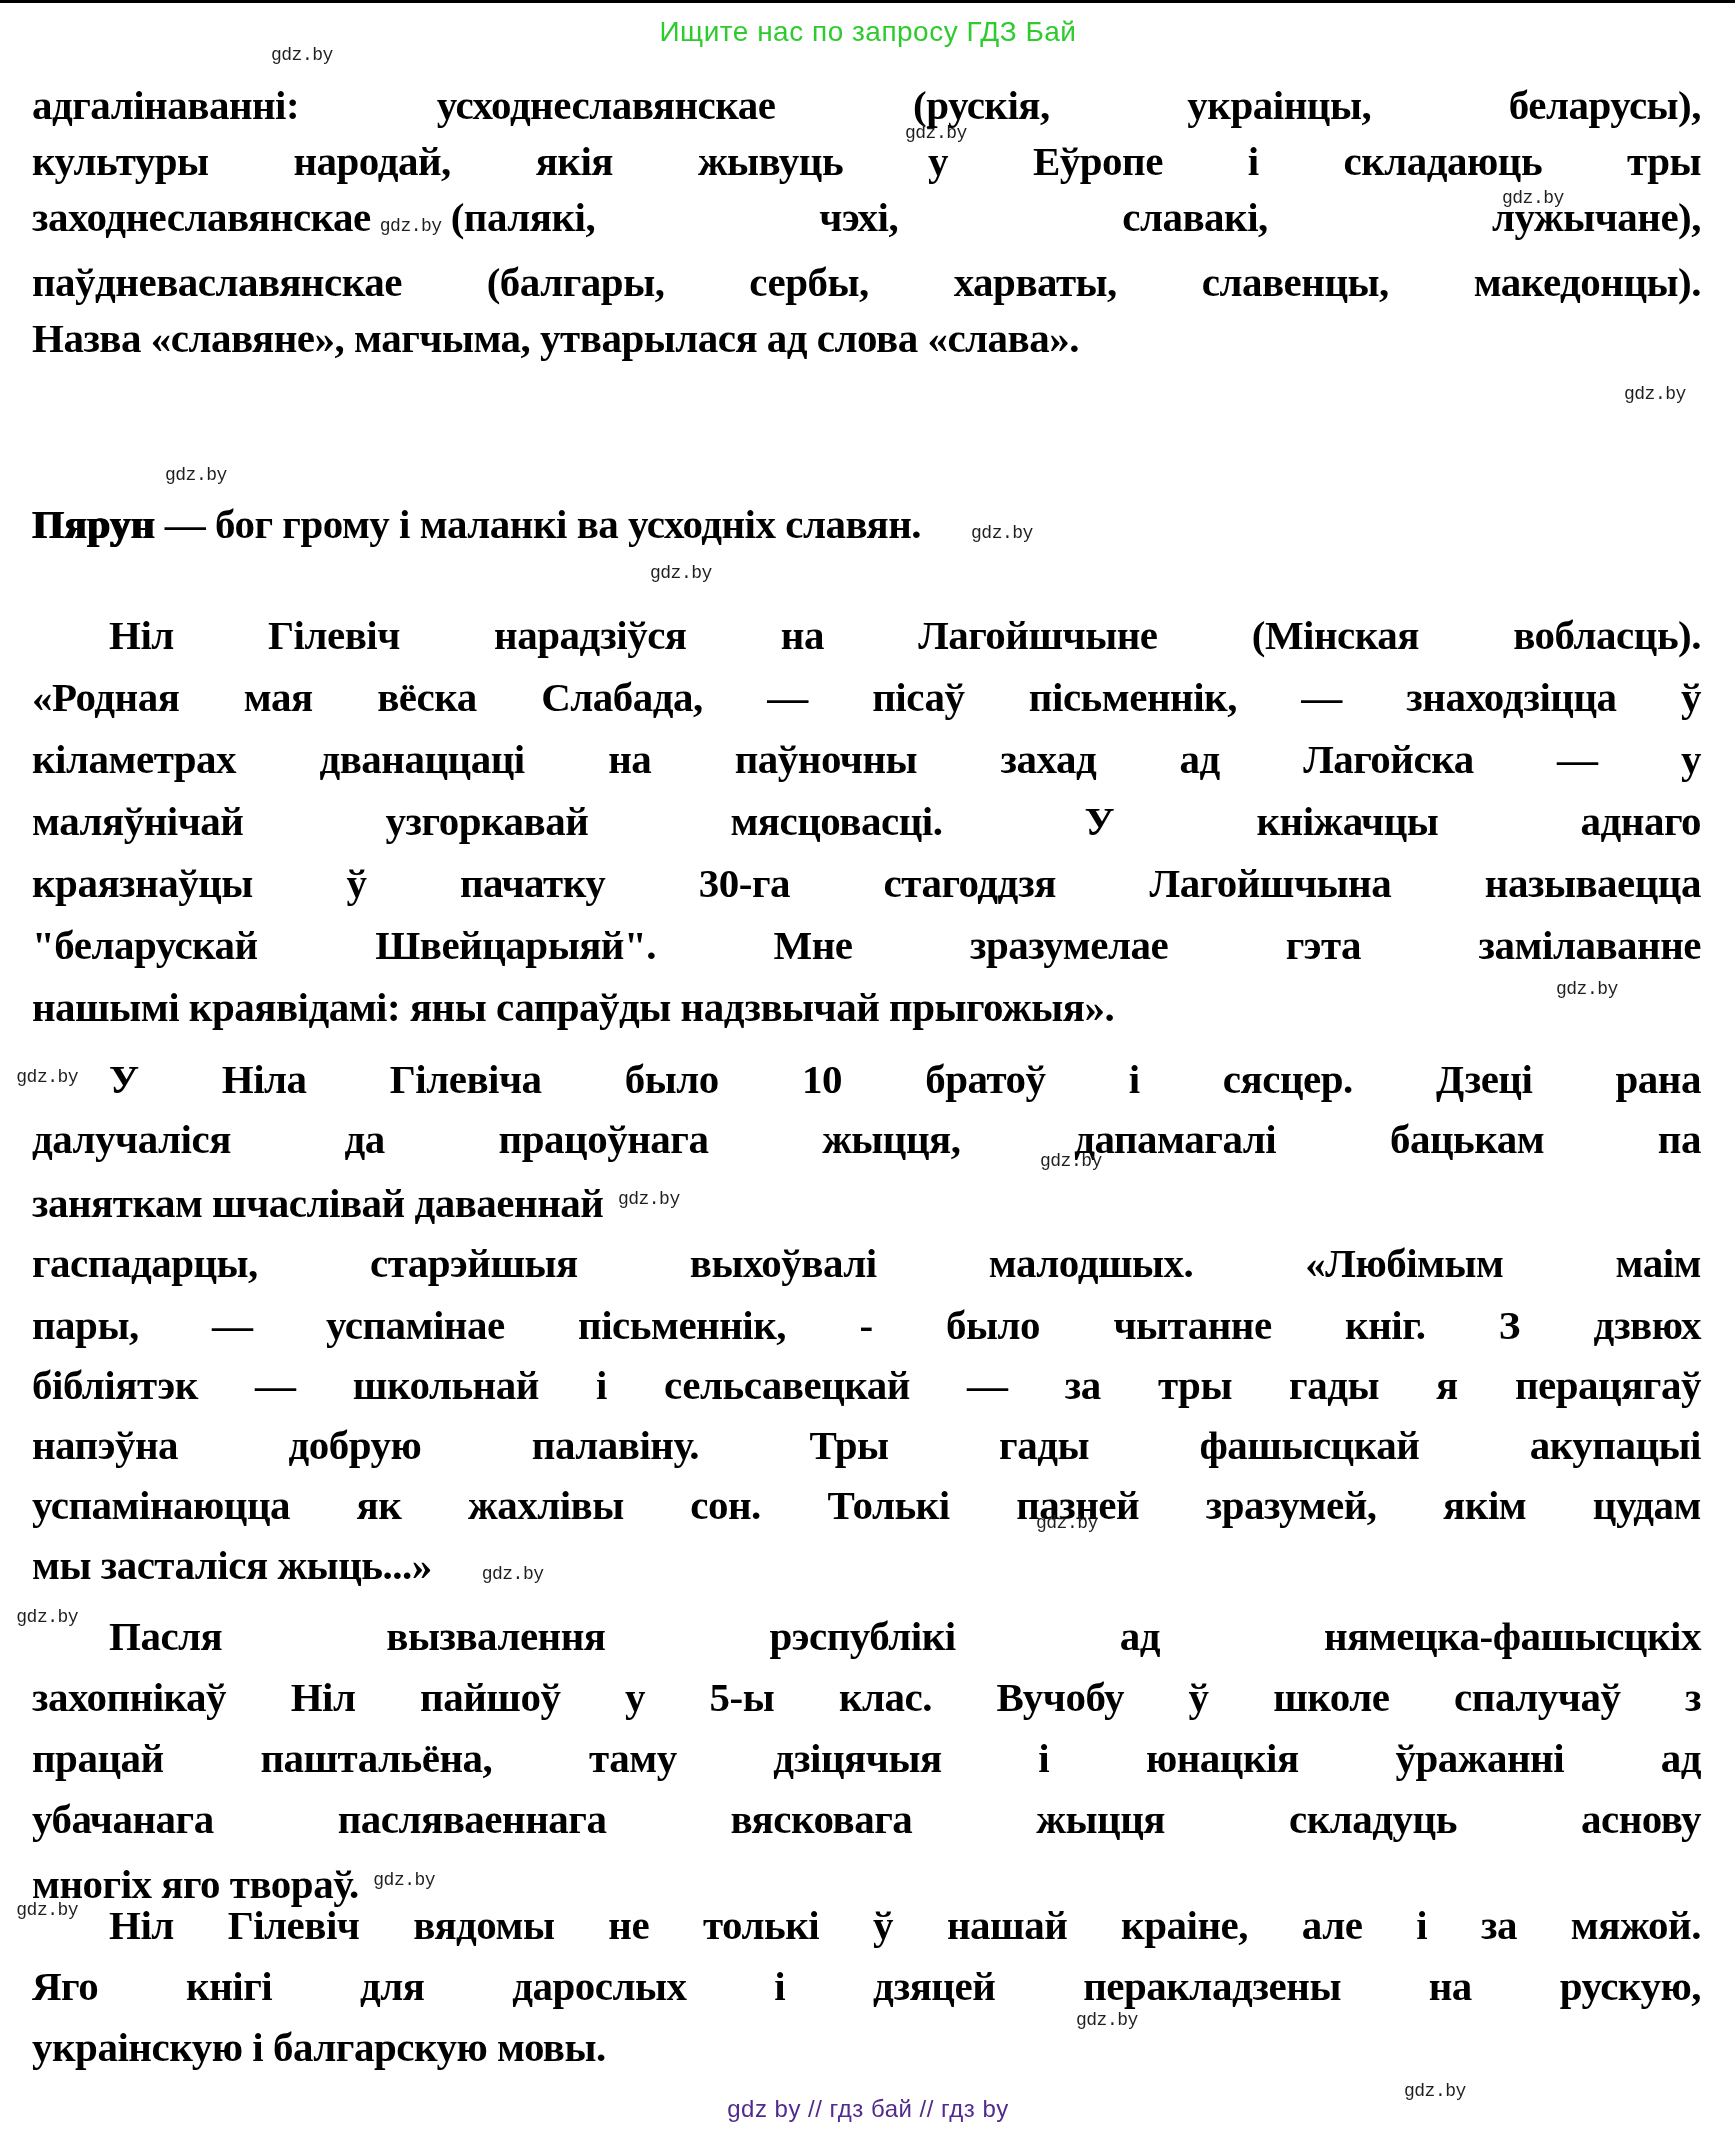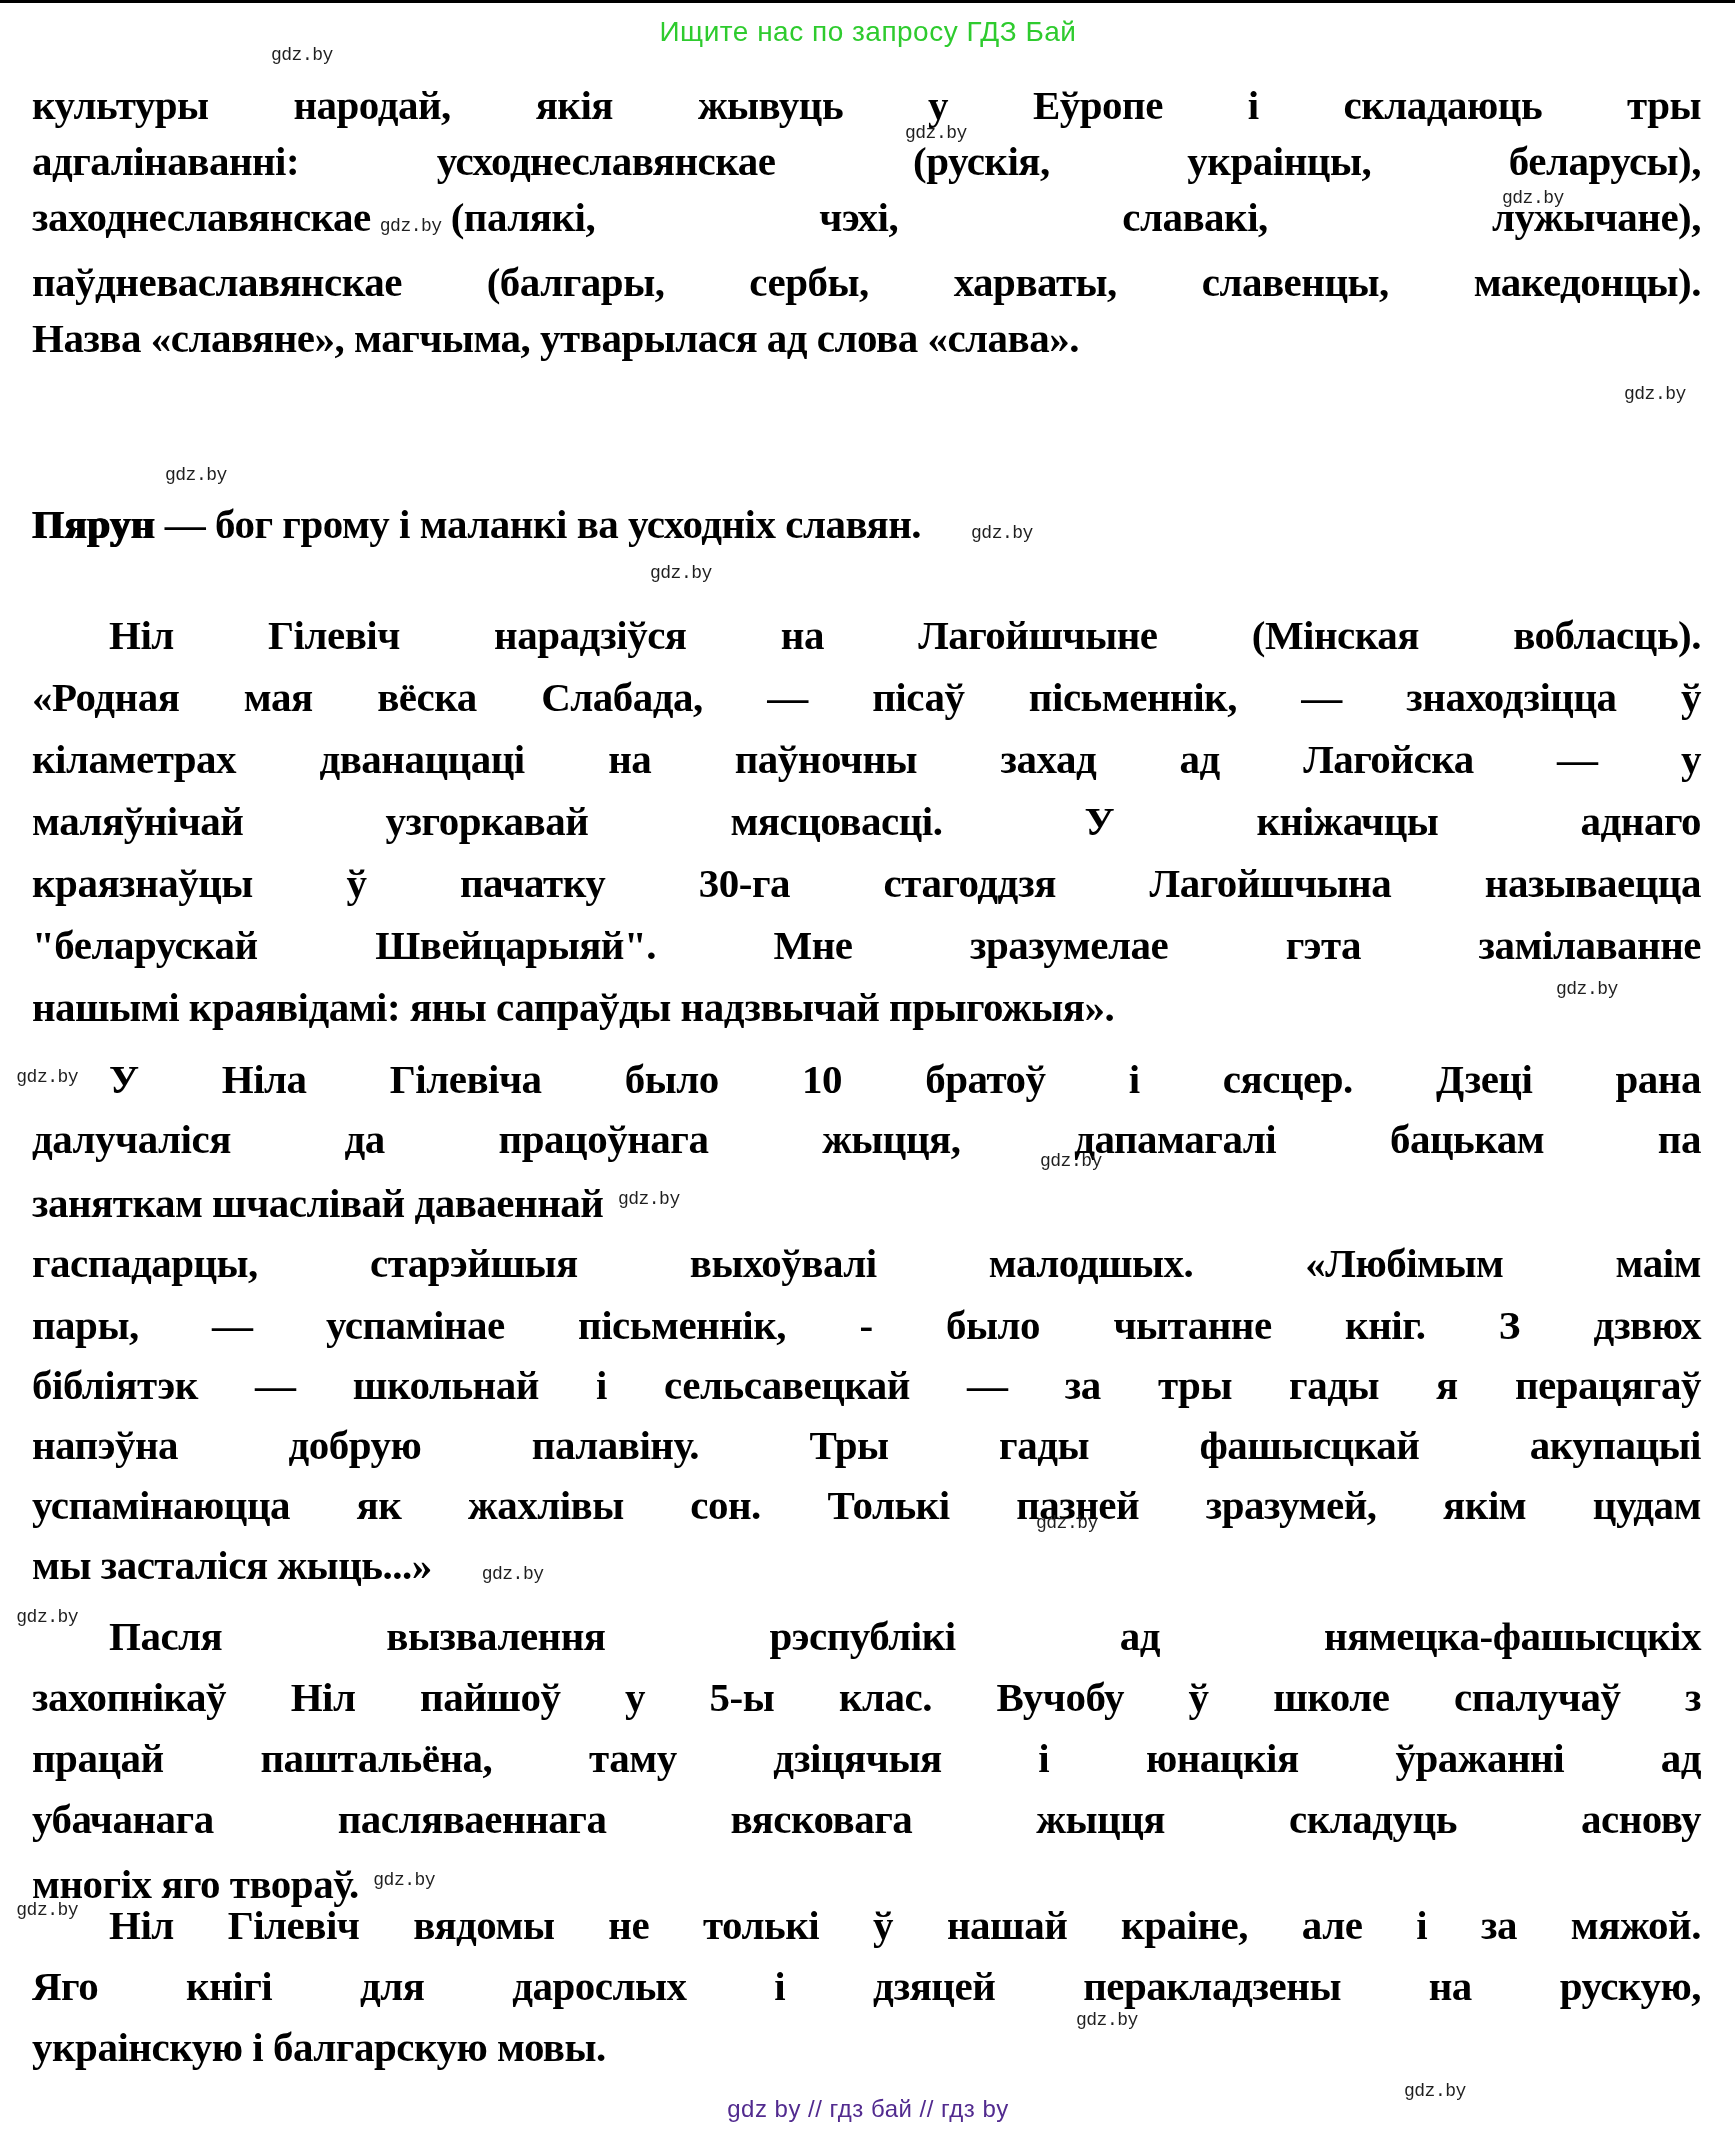--- a/index.html
+++ b/index.html
@@ -62,22 +62,22 @@
   }
 </style>
 </head>
 <body>
 
 <div id="page">
   <div class="top-rule"></div>
   <div class="promo-header">Ищите нас по запросу ГДЗ Бай</div>
   <div id="doc-body">
       <div class="para" style="top: 77px; line-height: 56px;">
+        <div class="line fill"><span class="seg-normal">адгалінаванні: усходнеславянскае (рускія, украінцы, беларусы),</span></div>
         <div class="line fill"><span class="seg-normal">культуры народай, якія жывуць у Еўропе і складаюць тры</span></div>
-        <div class="line fill"><span class="seg-normal">адгалінаванні: усходнеславянскае (рускія, украінцы, беларусы),</span></div>
         <div class="line fill"><span class="seg-normal">заходнеславянскае</span><span class="seg-wm">gdz.by</span><span class="seg-normal">(палякі, чэхі, славакі, лужычане),</span></div>
         <div class="line fill"><span class="seg-normal">паўдневаславянскае (балгары, сербы, харваты, славенцы, македонцы).</span></div>
         <div class="line"><span class="seg-normal">Назва «славяне», магчыма, утварылася ад слова «слава».</span></div>
       </div>
       <div class="para" style="top: 496px; line-height: 56px;">
         <div class="line"><span class="seg-lead">Пярун</span><span class="seg-normal"> — бог грому і маланкі ва усходніх славян.</span><span class="seg-wm_gap">gdz.by</span></div>
       </div>
       <div class="para" style="top: 604px; line-height: 62px;">
         <div class="line fill indent"><span class="seg-normal">Ніл Гілевіч нарадзіўся на Лагойшчыне (Мінская вобласць).</span></div>
         <div class="line fill"><span class="seg-normal">«Родная мая вёска Слабада, — пісаў пісьменнік, — знаходзіцца ў</span></div>

